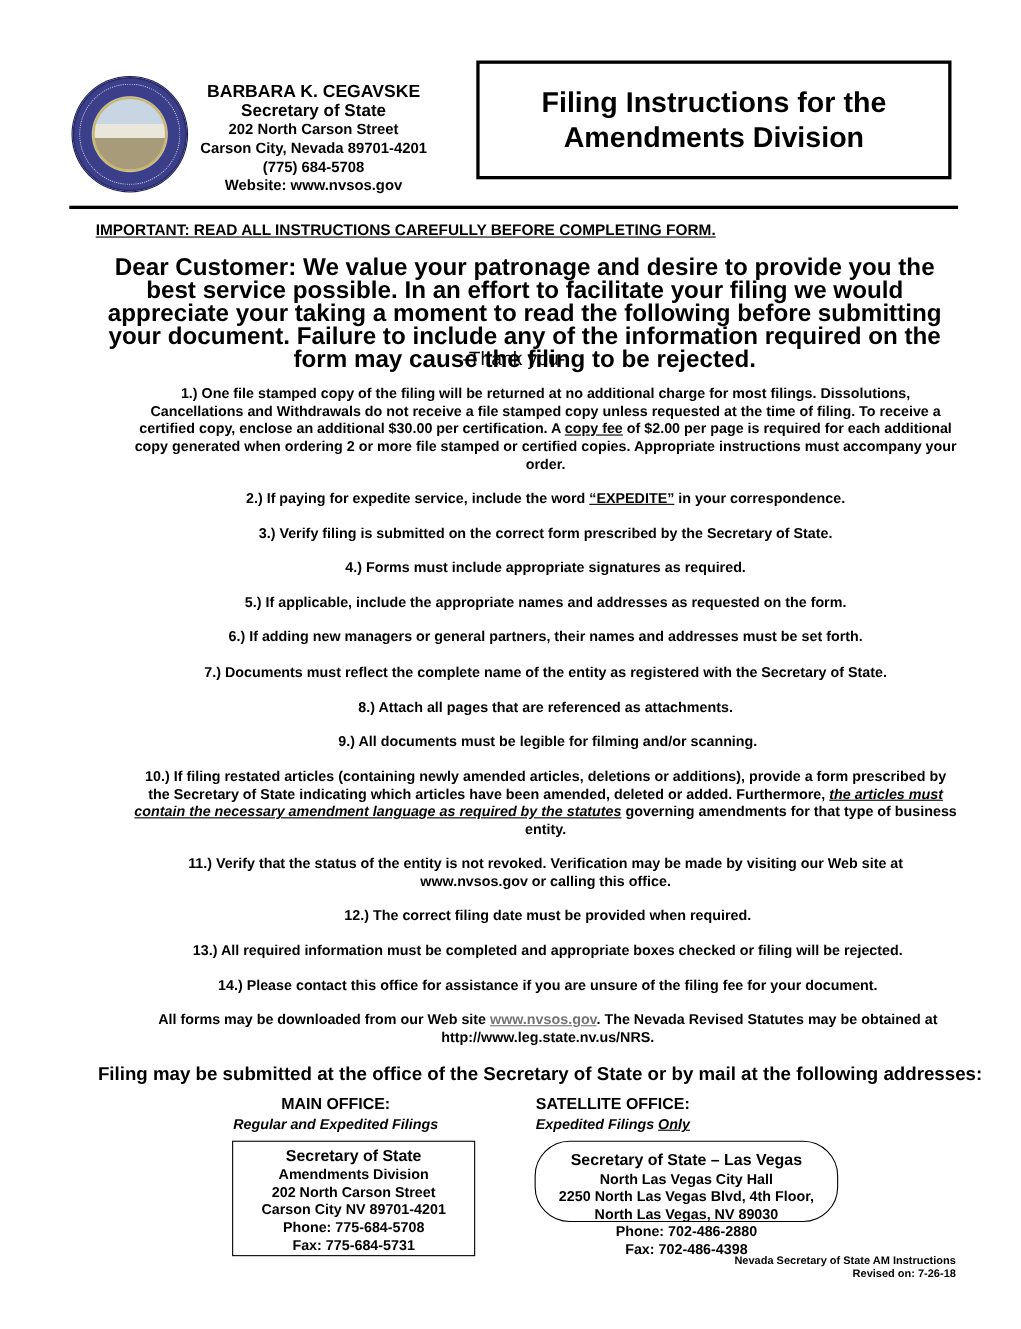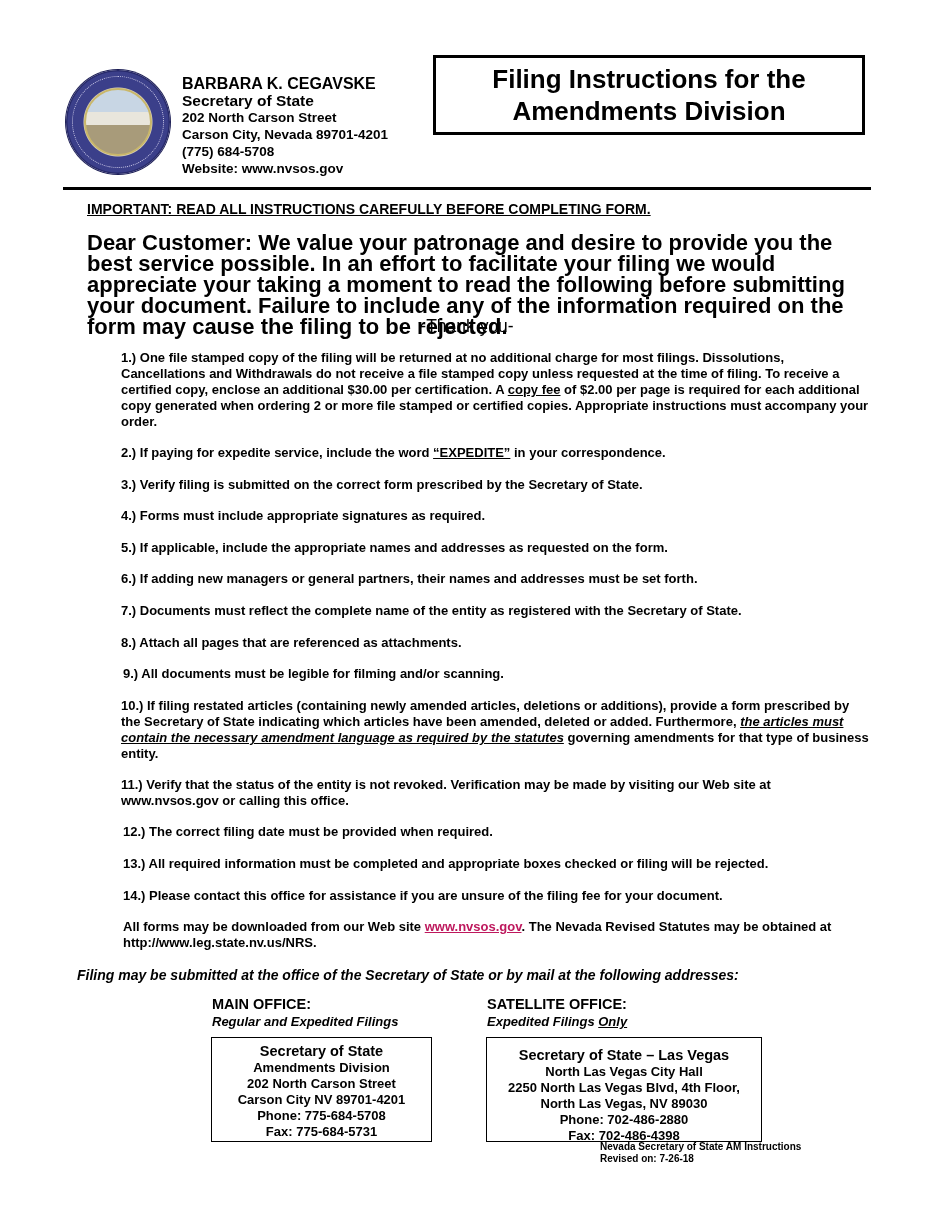--- a/index.html
+++ b/index.html
@@ -1,48 +1,48 @@
 <!DOCTYPE html>
 <html><head>
 <meta charset="utf-8">
 <style>
   html, body { margin: 0; padding: 0; background: #ffffff; }
   body { width: 928px; height: 1208px; position: relative; overflow: hidden;
          font-family: "Liberation Sans", sans-serif; color: #000; }
-  .abs { position: absolute; }
+  .abs { position: absolute; text-align: center; }
   .seal { left: 66px; top: 70px; width: 104px; height: 104px; border-radius: 50%;
           background: radial-gradient(circle at 50% 50%, #d9d2c0 0 34px, #3b3f8a 35px 50px, #27296a 51px 52px);
           box-shadow: 0 0 0 1px #1c1e55; }
   .seal-inner { position: absolute; left: 18px; top: 18px; width: 68px; height: 68px; border-radius: 50%;
                 background: linear-gradient(180deg, #c8d6e4 0 35%, #e9e6dc 35% 55%, #a89b7a 55% 100%);
                 border: 2px solid #c9b76a; box-sizing: border-box; }
   .seal-ring { position: absolute; left: 6px; top: 6px; width: 92px; height: 92px; border-radius: 50%;
                border: 1px dotted #c9c7e6; box-sizing: border-box; }
   .hdr-info { left: 182px; top: 75px; font-weight: bold; line-height: 17px; }
   .hdr-info .name { font-size: 16px; }
   .hdr-info .title { font-size: 15.5px; }
   .hdr-info .small { font-size: 13.5px; }
-  .title-box { left: 433px; top: 55px; width: 432px; height: 80px; border: 3px solid #000; box-sizing: border-box;
+  .title-box { left: 433px; top: 55px; width: 432px; height: 108px; border: 3px solid #000; box-sizing: border-box;
                display: flex; align-items: center; justify-content: center; text-align: center;
                font-size: 26px; font-weight: bold; line-height: 32px; }
   .rule { left: 63px; top: 187px; width: 808px; height: 3px; background: #000; }
   .important { left: 87px; top: 201px; font-size: 14px; font-weight: bold; text-decoration: underline; }
   .dear { left: 87px; top: 232px; width: 780px; font-size: 22px; font-weight: bold; line-height: 21px; }
   .thanks { left: 87px; top: 316px; width: 760px; text-align: center; font-size: 17.5px; font-weight: normal; }
   .list { left: 121px; top: 350px; width: 750px; font-size: 13px; font-weight: bold; line-height: 16px; }
   .item { position: absolute; left: 0; width: 750px; }
   .u { text-decoration: underline; }
   .iu { font-style: italic; text-decoration: underline; }
-  .link { color: #be185d; text-decoration: underline; text-align: right; }
-  .submit { left: 77px; top: 967px; font-size: 14px; font-weight: bold; font-style: italic; }
+  .link { color: #737373; text-decoration: underline; text-align: right; }
+  .submit { left: 89px; top: 967px; font-size: 17px; font-weight: bold; }
   .office-head { font-size: 14.5px; font-weight: bold; line-height: 17px; }
   .office-sub { font-size: 13px; font-weight: bold; font-style: italic; line-height: 17px; }
   .addr-box { border: 1px solid #000; box-sizing: border-box; text-align: center; font-weight: bold; font-size: 13px; line-height: 16px; padding-top: 4px; }
   .addr-box .first { font-size: 14.5px; line-height: 18px; }
-  .footer { left: 600px; top: 1141px; width: 269px; font-size: 10px; font-weight: bold; line-height: 12px; }
+  .footer { left: 600px; top: 1141px; width: 269px; text-align: right; font-size: 10px; font-weight: bold; line-height: 12px; }
 </style>
 </head>
 <body>
 
 <div class="abs seal">
   <div class="seal-ring"></div>
   <div class="seal-inner"></div>
 </div>
 
 <div class="abs hdr-info">
@@ -106,21 +106,21 @@
   <div>202 North Carson Street</div>
   <div>Carson City NV  89701-4201</div>
   <div>Phone: 775-684-5708</div>
   <div>Fax: 775-684-5731</div>
 </div>
 
 <div class="abs" style="left:487px; top:996px;">
   <div class="office-head">SATELLITE OFFICE:</div>
   <div class="office-sub"><span>Expedited Filings </span><span class="u">Only</span></div>
 </div>
-<div class="abs addr-box" style="left:486px; top:1037px; width:276px; height:105px; padding-top:8px;">
+<div class="abs addr-box" style="left:486px; top:1037px; width:276px; height:74px; padding-top:8px;border-radius:32px;">
   <div class="first">Secretary of State – Las Vegas</div>
   <div>North Las Vegas City Hall</div>
   <div>2250 North Las Vegas Blvd, 4th Floor,</div>
   <div>North Las Vegas, NV 89030</div>
   <div>Phone: 702-486-2880</div>
   <div>Fax: 702-486-4398</div>
 </div>
 
 <div class="abs footer">
   <div>Nevada Secretary of State AM Instructions</div>

